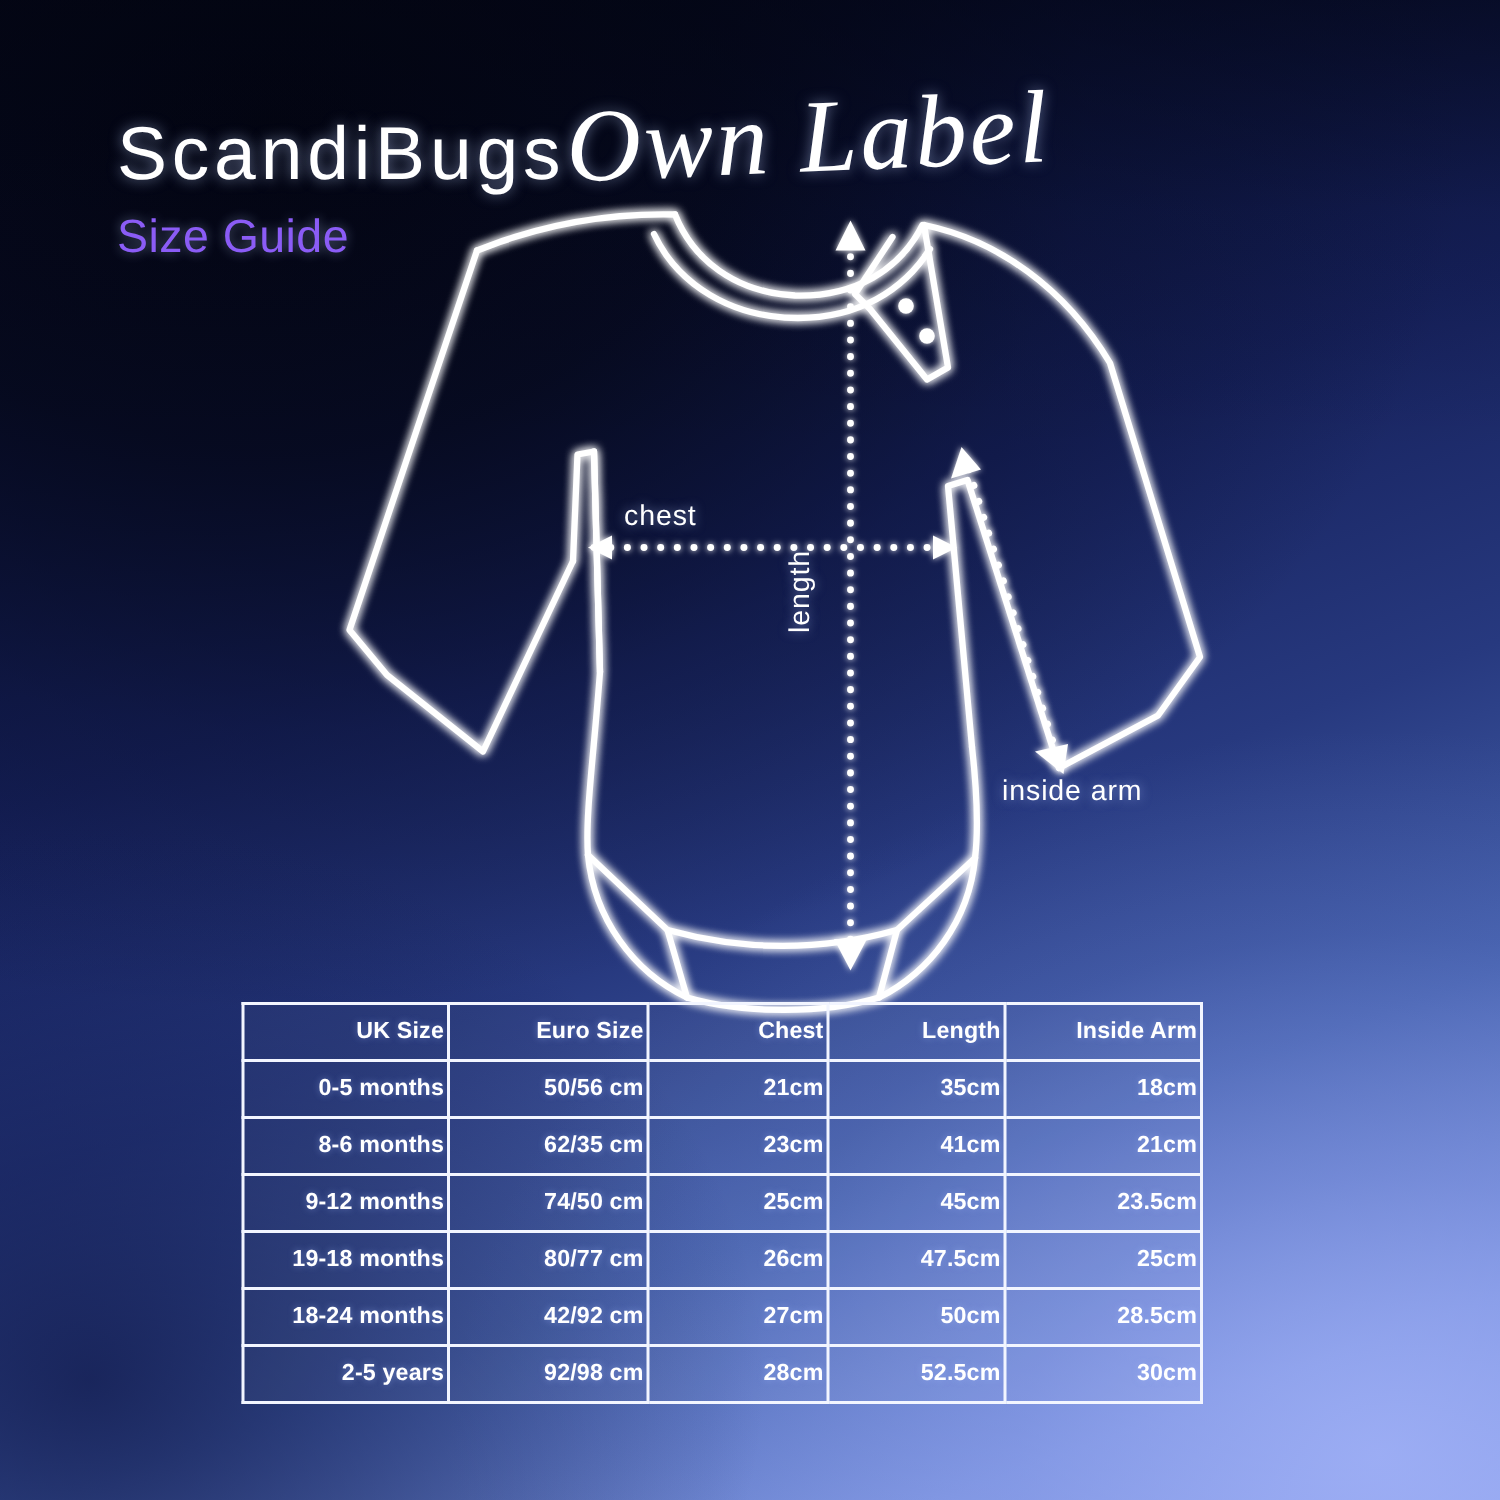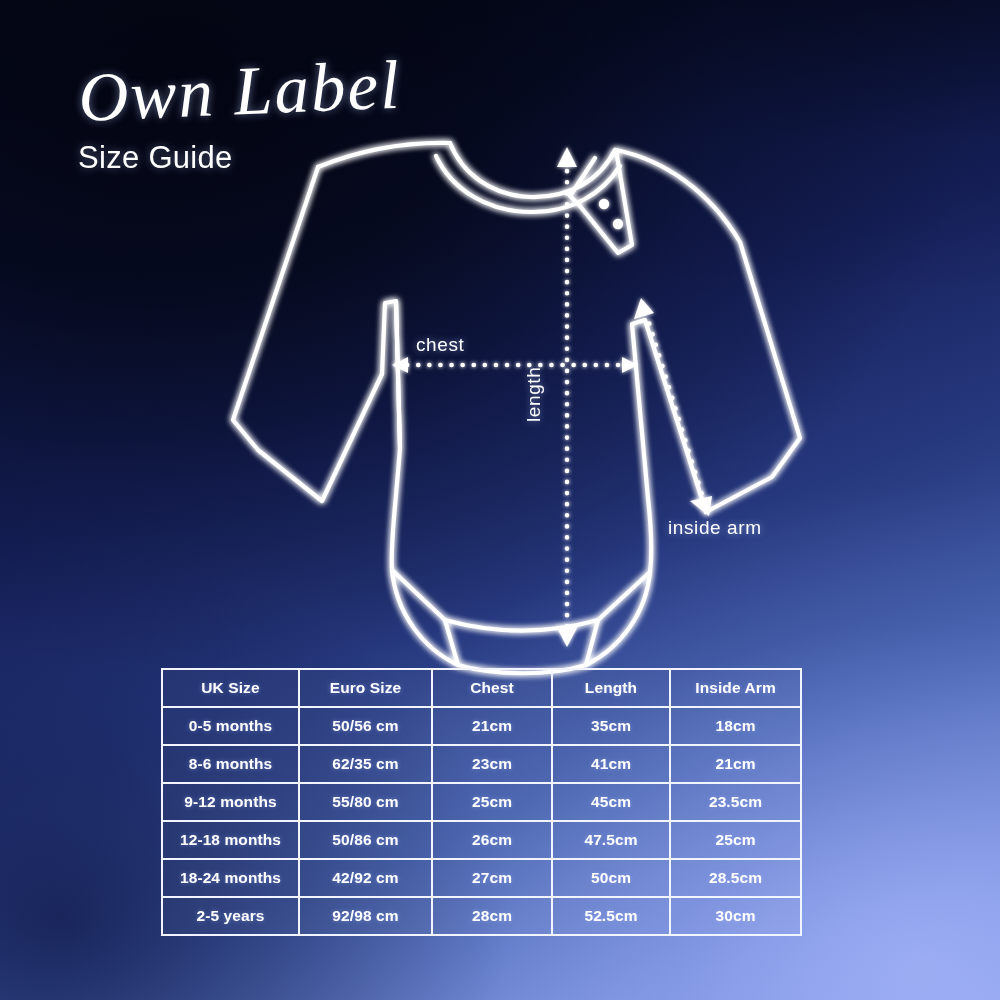--- a/index.html
+++ b/index.html
@@ -106,21 +106,21 @@
     transform: translateY(2px) rotate(-2.4deg);
     transform-origin: left bottom;
     text-shadow: 0 0 9px rgba(190,210,255,0.5);
   }
   .subtitle {
     margin-top: 9px;
     font-family: "Liberation Sans", sans-serif;
     font-size: 31px;
     font-weight: 400;
     letter-spacing: 0.3px;
-    color: #ffffff;
+    color: #8b5cf6;
     text-shadow: 0 0 8px rgba(190,210,255,0.45);
   }
 
   
   .diagram {
     position: absolute;
     left: 200px;
     top: 120px;
     width: 640px;
     height: 560px;
@@ -162,21 +162,21 @@
   }
   table.size-table {
     border-collapse: collapse;
     width: 100%;
     table-layout: fixed;
   }
   table.size-table td,
   table.size-table th {
     border: 2px solid #f2f5ff;
     height: 36px;
-    text-align: center;
+    text-align: right;
     vertical-align: middle;
     color: #ffffff;
     font-family: "Liberation Sans", sans-serif;
     font-weight: bold;
     font-size: 15.5px;
     letter-spacing: 0.1px;
     padding: 0 2px;
     text-shadow: 0 0 5px rgba(160,185,255,0.45);
     background: rgba(255,255,255,0.035);
   }
@@ -196,20 +196,21 @@
 
   <div class="bg-base"></div>
   <div class="bg-g1"></div>
   <div class="bg-g2"></div>
   <div class="bg-g3"></div>
   <div class="bg-g4"></div>
   <div class="bg-g5"></div>
 
   <div class="header">
     <div class="brand-line">
+      <span class="brand-main">ScandiBugs</span>
       <span class="brand-script">Own Label</span>
     </div>
     <div class="subtitle">Size Guide</div>
   </div>
 
   <div class="diagram">
     <svg viewBox="0 0 640 560" xmlns="http://www.w3.org/2000/svg">
       <defs>
         <filter id="glow" x="-60%" y="-60%" width="220%" height="220%">
           <feGaussianBlur stdDeviation="3.2" result="b"></feGaussianBlur>
@@ -311,28 +312,28 @@
           </tr>
           <tr>
             <td>8-6 months</td>
             <td>62/35 cm</td>
             <td>23cm</td>
             <td>41cm</td>
             <td>21cm</td>
           </tr>
           <tr>
             <td>9-12 months</td>
-            <td>55/80 cm</td>
+            <td>74/50 cm</td>
             <td>25cm</td>
             <td>45cm</td>
             <td>23.5cm</td>
           </tr>
           <tr>
-            <td>12-18 months</td>
-            <td>50/86 cm</td>
+            <td>19-18 months</td>
+            <td>80/77 cm</td>
             <td>26cm</td>
             <td>47.5cm</td>
             <td>25cm</td>
           </tr>
           <tr>
             <td>18-24 months</td>
             <td>42/92 cm</td>
             <td>27cm</td>
             <td>50cm</td>
             <td>28.5cm</td>

